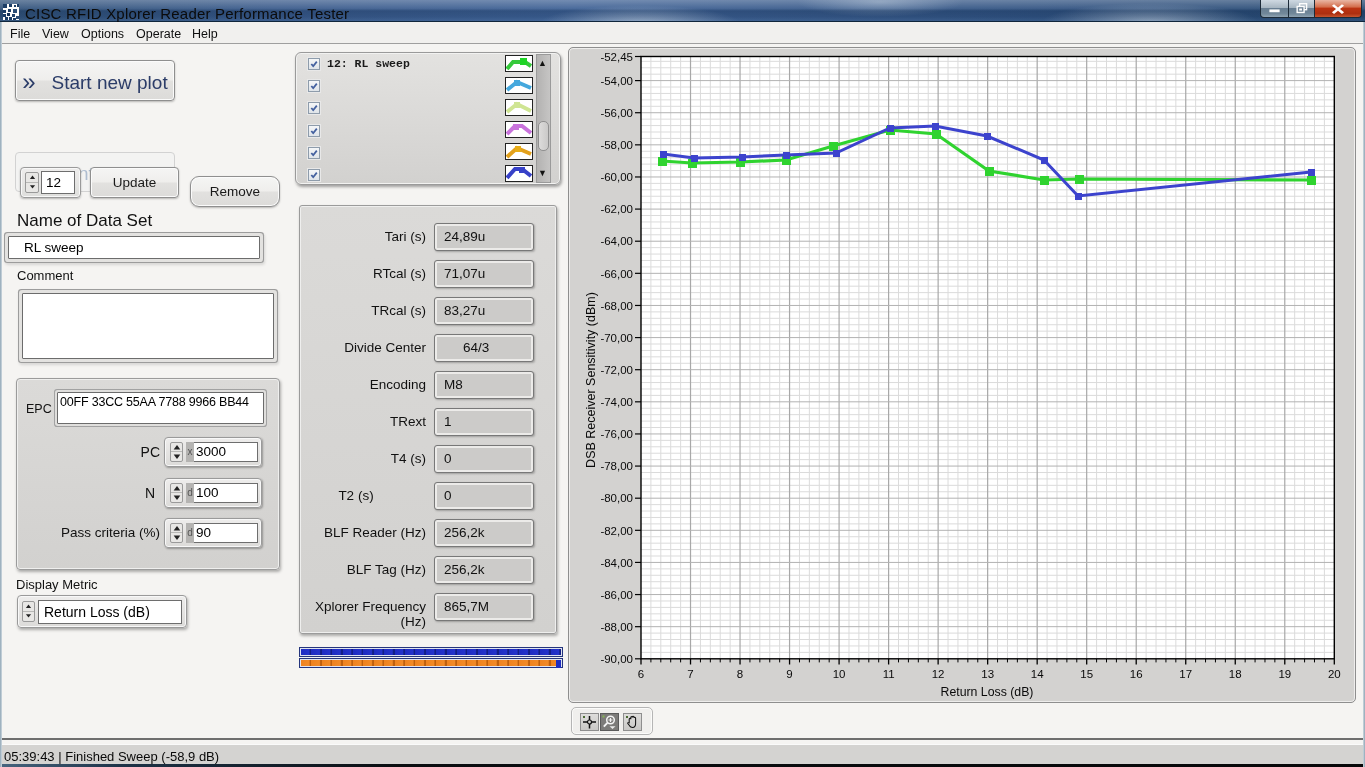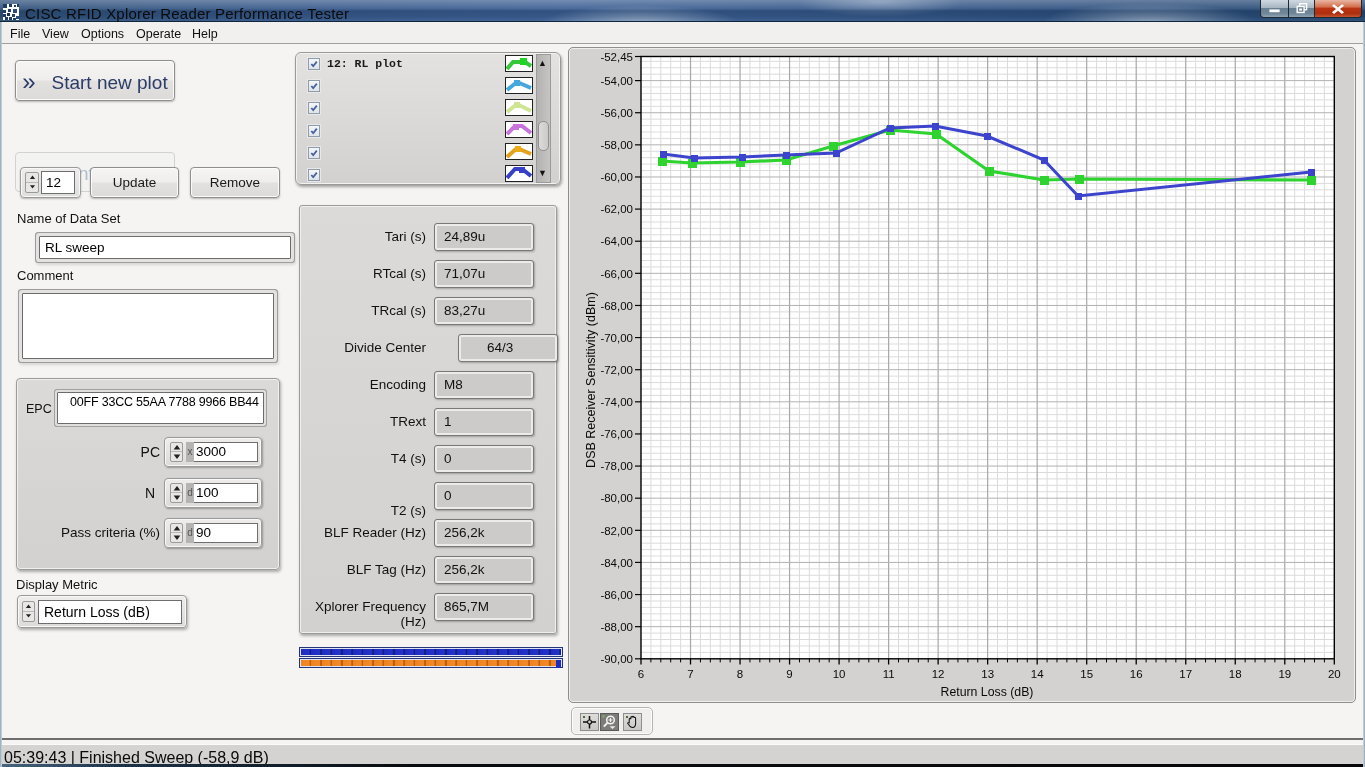--- a/index.html
+++ b/index.html
@@ -72,21 +72,21 @@
 .numspin .radix { position:absolute; left:21px; top:4px; width:8px; height:20px; background:#b5b4b2; color:#555; font-size:10px; line-height:20px; text-align:center; }
 .numspin .nfield { position:absolute; left:29px; top:4px; width:64px; height:20px; background:#fff; border:1px solid #6e6e6e; border-left:none; font-size:13.5px; line-height:18px; padding-left:2px; }
 
 
 .ptool { position:absolute; width:19px; height:18px; background:linear-gradient(180deg,#dedddb,#c9c8c6); border:1px solid #8e8e8e; }
 .ptool.dark { background:#7c7b79; border-color:#5a5a5a; }
 
 
 #statusbar { left:0; top:744px; width:1365px; height:20px; background:#d4d3d1; border-top:1px solid #fafafa; }
 #statusline { left:0; top:738px; width:1365px; height:2px; background:#6e6e6e; }
-#statustext { left:4px; top:749px; font-size:16px; color:#090909; }
+#statustext { left:4px; top:749px; font-size:13px; color:#090909; }
 #bottomedge { left:0; top:764px; width:1365px; height:3px;
   background:linear-gradient(90deg,#47657f 0%,#1d3348 120px,#0a0d10 400px,#060708 100%); }
 
 #lframe { left:0; top:22px; width:2px; height:745px; background:linear-gradient(90deg,#8fa5b5,#cfd9e0); }
 #rframe { left:1363px; top:22px; width:2px; height:745px; background:linear-gradient(90deg,#cfd9e0,#8fa5b5); }
 </style>
 </head>
 <body>
 
 <div id="titlebar" class="abs"></div>
@@ -154,31 +154,31 @@
     </div>
   <div class="dn" style="top:50%;">
       <svg width="9" height="8" viewBox="0 0 12 9">
         <path d="M6 6.5 L9.5 2 H2.5 Z" fill="#222"></path>
       </svg>
     </div>
 </div>
 <div style="position:absolute; left:41px; top:171px; width:34px; height:23px; background:#fff; border:1px solid #6e6e6e; font-size:13.5px; line-height:21px; padding-left:4px;">12</div>
 
 <div class="btn" style="left:90px; top:167px; width:89px; height:31px;"><span style="font-size:13.5px; line-height:29px;">Update</span></div>
-<div class="btn" style="left:190px; top:167px; width:90px; height:31px;"><span style="font-size:13.5px; line-height:29px;">Remove</span></div>
-
-<div class="label" style="left:17px; top:211px; font-size:13px;">Name of Data Set</div>
-<div class="lvfield" style="left:39px; top:236px; width:252px; height:23px; font-size:13.5px; line-height:21px; padding-left:5px;">RL sweep</div>
+<div class="btn" style="left:190px; top:176px; width:90px; height:31px;border-radius:9px;"><span style="font-size:13.5px; line-height:29px;">Remove</span></div>
+
+<div class="label" style="left:17px; top:211px; font-size:17px;">Name of Data Set</div>
+<div class="lvfield" style="left:8px; top:236px; width:252px; height:23px; font-size:13.5px; line-height:21px; padding-left:15px;">RL sweep</div>
 
 <div class="label" style="left:17px; top:268px; font-size:13px;">Comment</div>
 <div class="lvfield" style="left:22px; top:293px; width:252px; height:66px;"></div>
 
 <div class="groupbox" style="left:16px; top:378px; width:264px; height:192px;"></div>
 <div class="label" style="left:26px; top:402px; font-size:12.5px;">EPC</div>
-<div class="lvfield" style="left:57px; top:392px; width:207px; height:32px; box-shadow:0 0 0 2px #e0dfdd, 0 0 0 3px #a2a2a2; font-size:12.5px; padding:2px 0 0 12px; letter-spacing:-0.2px; white-space:nowrap; overflow:hidden;">00FF 33CC 55AA 7788 9966 BB44</div>
+<div class="lvfield" style="left:57px; top:392px; width:207px; height:32px; box-shadow:0 0 0 2px #e0dfdd, 0 0 0 3px #a2a2a2; font-size:12.5px; padding:2px 0 0 2px; letter-spacing:-0.2px; white-space:nowrap; overflow:hidden;">00FF 33CC 55AA 7788 9966 BB44</div>
 
 <div class="label" style="left:60px; top:444px; width:100px; text-align:right; font-size:14px;">PC</div>
 <div class="numspin" style="left:164px; top:437px;">
   <div class="arrcol">
       <div class="au">
         <svg width="10" height="8" viewBox="0 0 12 9">
           <path d="M6 2 L10 7.5 H2 Z" fill="#222"></path>
         </svg>
       </div>
       <div class="ad">
@@ -266,21 +266,21 @@
   <div class="cb" style="left:308px; top:147px;">
       <svg width="10" height="10" viewBox="0 0 10 10">
         <path d="M2.3 5 L4.2 7.2 L7.8 2.6" fill="none" stroke="#44619f" stroke-width="1.8"></path>
       </svg>
     </div>
   <div class="cb" style="left:308px; top:169px;">
       <svg width="10" height="10" viewBox="0 0 10 10">
         <path d="M2.3 5 L4.2 7.2 L7.8 2.6" fill="none" stroke="#44619f" stroke-width="1.8"></path>
       </svg>
     </div>
-  <div style="position:absolute; left:327px; top:57px; font-family:'Liberation Mono',monospace; font-weight:bold; font-size:11.5px; color:#1a1a1a;">12: RL plot</div>
+  <div style="position:absolute; left:327px; top:57px; font-family:'Liberation Mono',monospace; font-weight:bold; font-size:11.5px; color:#1a1a1a;">12: RL sweep</div>
   <div class="sample" style="top:55px;"><svg width="26" height="15" viewBox="0 0 26 15">
         <path d="M1 13 L7 6 H19 L25 10" fill="none" stroke="#35c93a" stroke-width="4"></path>
         <rect x="14" y="2" width="7" height="7" fill="#1ed425"></rect>
       </svg></div>
   <div class="sample" style="top:77px;"><svg width="26" height="15" viewBox="0 0 26 15">
         <path d="M1 12 L11 4 L25 10" fill="none" stroke="#45a8dd" stroke-width="4"></path>
         <rect x="8" y="2" width="6" height="6" fill="#45a8dd"></rect>
       </svg></div>
   <div class="sample" style="top:99px;"><svg width="26" height="15" viewBox="0 0 26 15">
         <path d="M1 12 L11 4 L25 11" fill="none" stroke="#cfe593" stroke-width="4"></path>
@@ -308,28 +308,28 @@
 
 <div class="groupbox" style="left:299px; top:205px; width:258px; height:429px; border-radius:3px;"></div>
 <div id="paramrows">
   <div class="plabel" style="left:286px; top:229px;">Tari (s)</div>
     <div class="pfield" style="left:434px; top:223px;">24,89u</div>
   <div class="plabel" style="left:286px; top:266px;">RTcal (s)</div>
     <div class="pfield" style="left:434px; top:260px;">71,07u</div>
   <div class="plabel" style="left:286px; top:303px;">TRcal (s)</div>
     <div class="pfield" style="left:434px; top:297px;">83,27u</div>
   <div class="plabel" style="left:286px; top:340px;">Divide Center</div>
-    <div class="pfield" style="left:458px; top:334px;padding-left:28px;">64/3</div>
+    <div class="pfield" style="left:434px; top:334px;padding-left:28px;">64/3</div>
   <div class="plabel" style="left:286px; top:377px;">Encoding</div>
     <div class="pfield" style="left:434px; top:371px;">M8</div>
   <div class="plabel" style="left:286px; top:414px;">TRext</div>
     <div class="pfield" style="left:434px; top:408px;">1</div>
   <div class="plabel" style="left:286px; top:451px;">T4 (s)</div>
     <div class="pfield" style="left:434px; top:445px;">0</div>
-  <div class="plabel" style="left:286px; top:503px;">T2 (s)</div>
+  <div class="plabel" style="left:286px; top:488px;text-align:center;">T2 (s)</div>
     <div class="pfield" style="left:434px; top:482px;">0</div>
   <div class="plabel" style="left:286px; top:525px;">BLF Reader (Hz)</div>
     <div class="pfield" style="left:434px; top:519px;">256,2k</div>
   <div class="plabel" style="left:286px; top:562px;">BLF Tag (Hz)</div>
     <div class="pfield" style="left:434px; top:556px;">256,2k</div>
   <div class="plabel" style="left:286px; top:599px;">Xplorer Frequency (Hz)</div>
     <div class="pfield" style="left:434px; top:593px;">865,7M</div>
 </div>
 
 <div id="pbar1" style="position:absolute; left:299px; top:647px; width:264px; height:10px; border:1px solid #25357d; background:#dfe3ef; padding:1px;">

